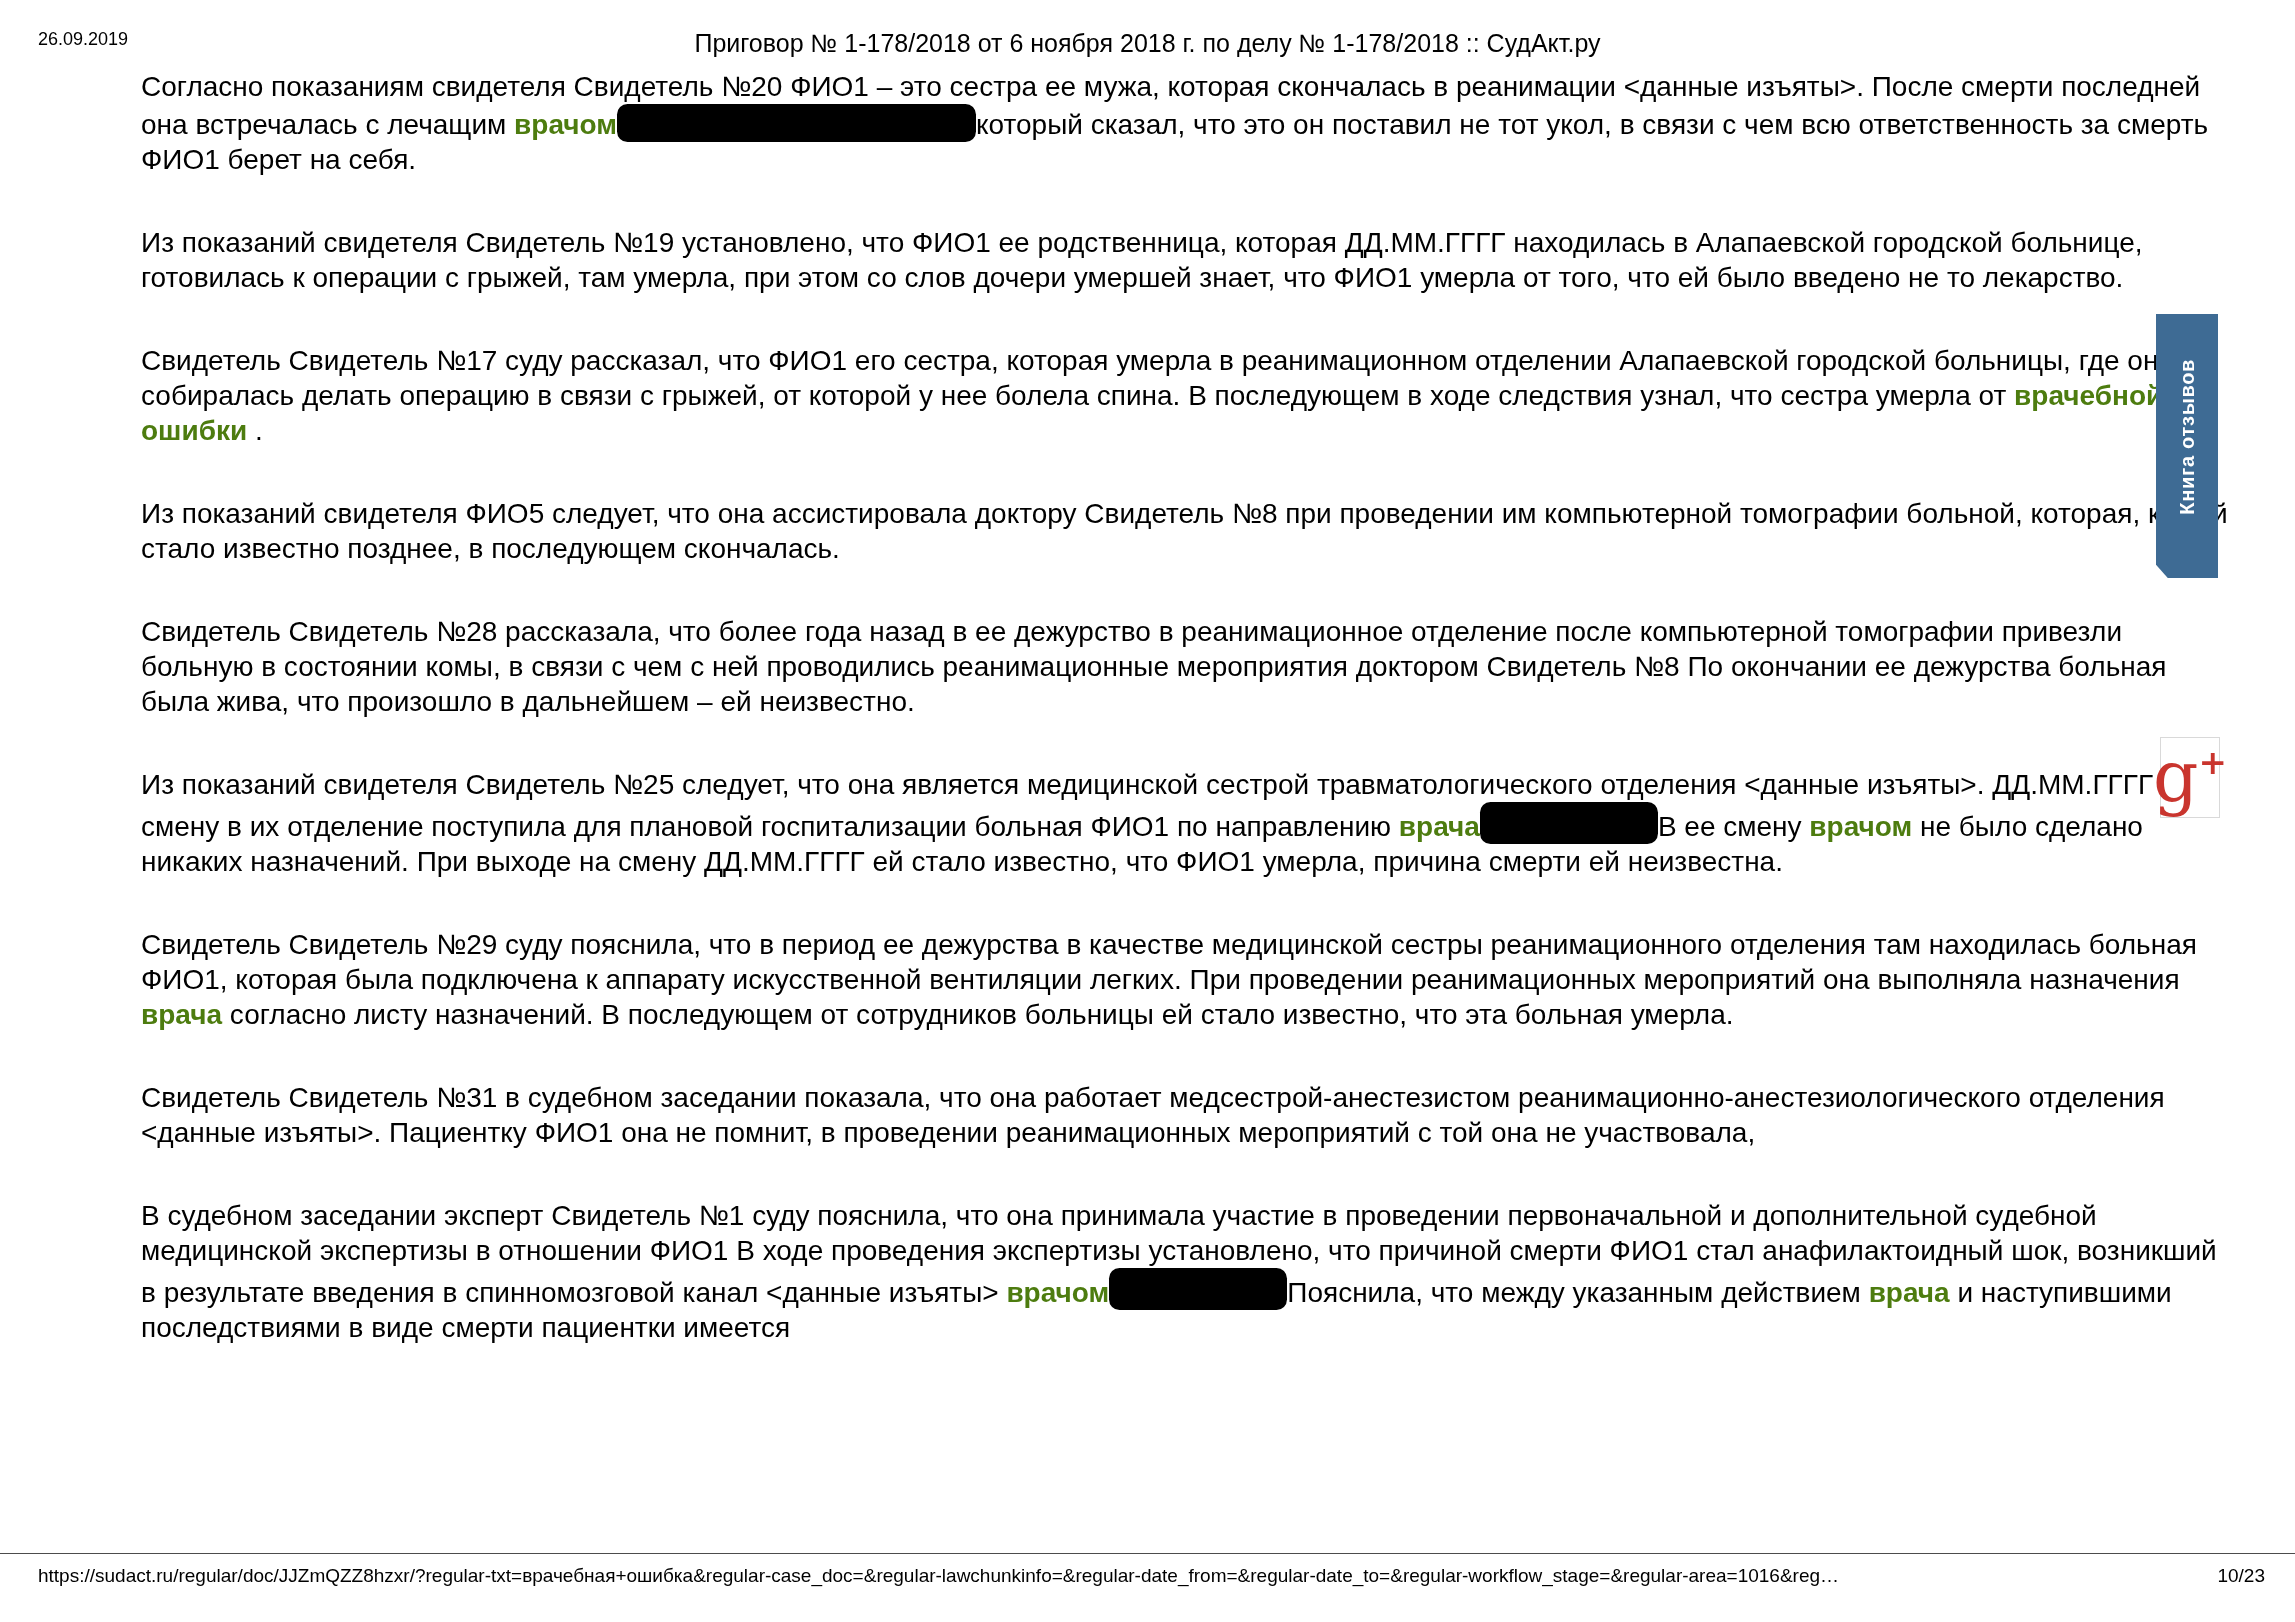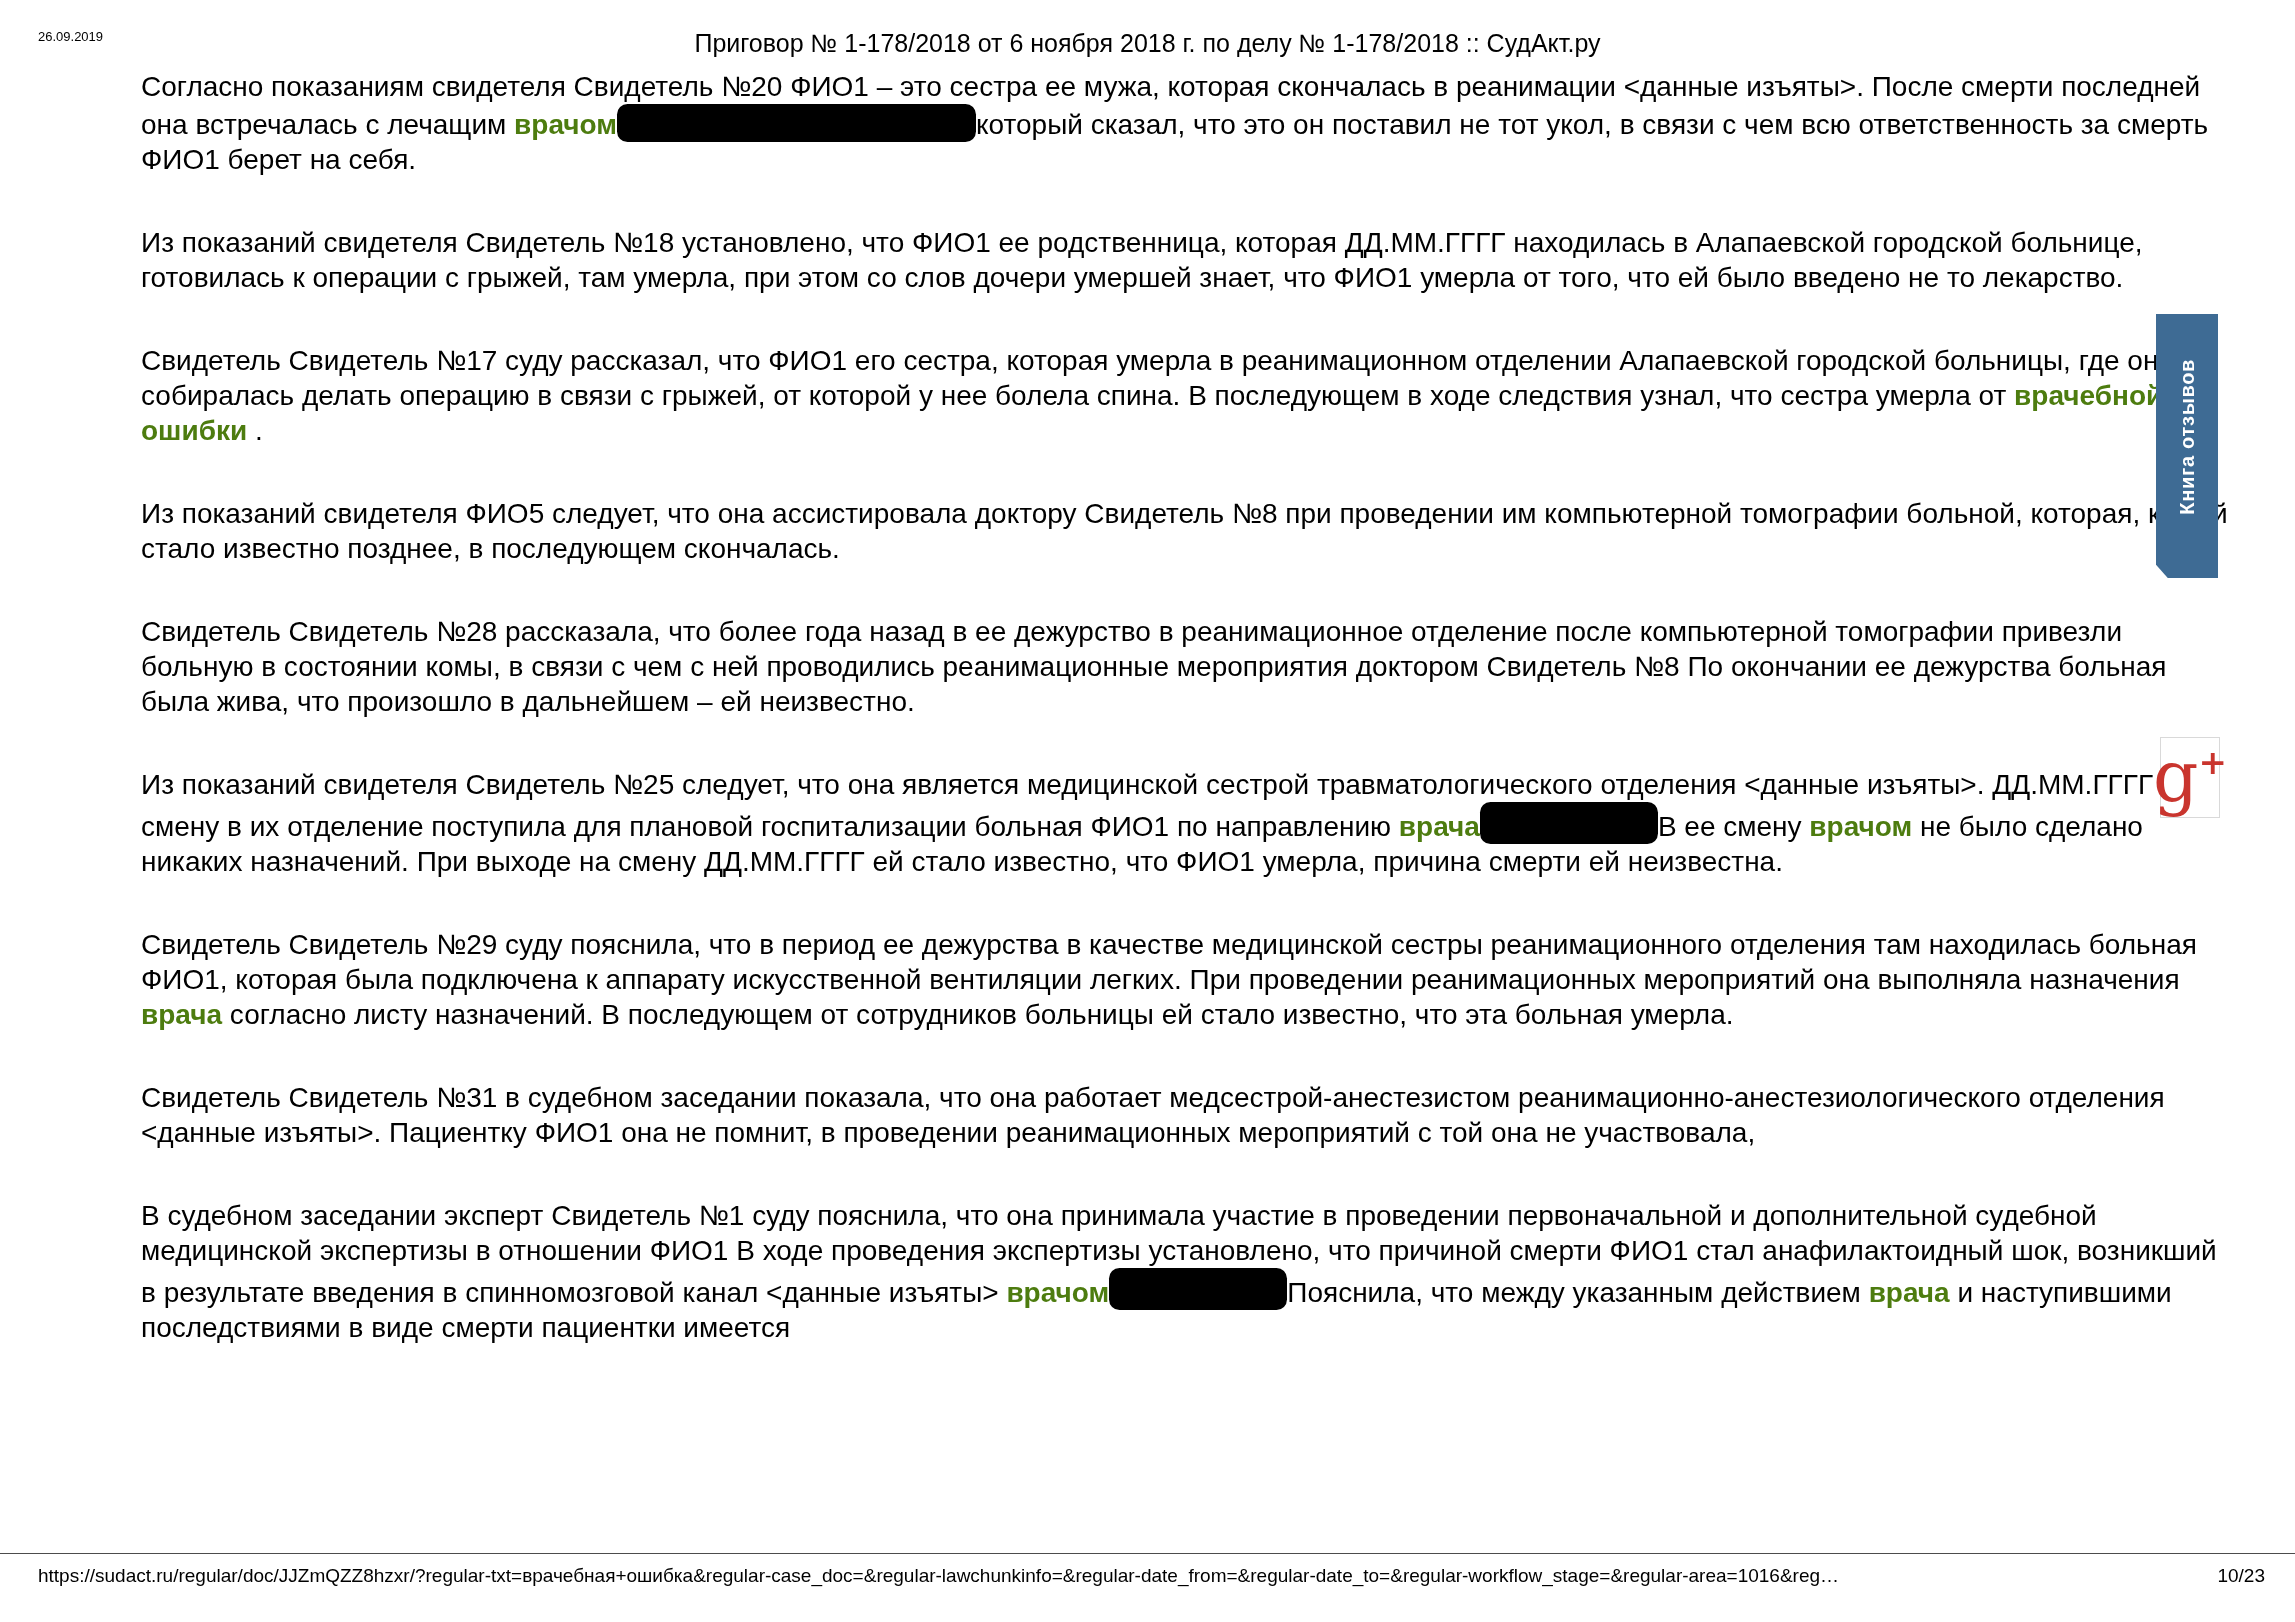--- a/index.html
+++ b/index.html
@@ -10,21 +10,21 @@
     position: relative;
     font-family: "Liberation Sans", sans-serif;
     color: #000;
     overflow: hidden;
   }
 
   
   .header-date {
     position: absolute;
     top: 29px; left: 38px;
-    font-size: 13px;
+    font-size: 18px;
     white-space: nowrap;
   }
   .header-title {
     position: absolute;
     top: 29px; left: 0;
     width: 100%;
     text-align: center;
     font-size: 25px;
     white-space: nowrap;
   }
@@ -125,21 +125,21 @@
   .footer-page { white-space: nowrap; }
 </style>
 </head>
 <body>
 
 <div class="header-date">26.09.2019</div>
 <div class="header-title">Приговор № 1-178/2018 от 6 ноября 2018 г. по делу № 1-178/2018 :: СудАкт.ру</div>
 
 <div class="doc">
     <p class="para"><span>Согласно показаниям свидетеля Свидетель №20 ФИО1 – это сестра ее мужа, которая скончалась в реанимации &lt;данные изъяты&gt;. После смерти последней она встречалась с лечащим </span><span class="kw">врачом</span><span class="redaction" style="width: 359px; height: 38px; background: rgb(0, 0, 0);"></span><span>который сказал, что это он поставил не тот укол, в связи с чем всю ответственность за смерть ФИО1 берет на себя.</span></p>
-    <p class="para"><span>Из показаний свидетеля Свидетель №18 установлено, что ФИО1 ее родственница, которая ДД.ММ.ГГГГ находилась в Алапаевской городской больнице, готовилась к операции с грыжей, там умерла, при этом со слов дочери умершей знает, что ФИО1 умерла от того, что ей было введено не то лекарство.</span></p>
+    <p class="para"><span>Из показаний свидетеля Свидетель №19 установлено, что ФИО1 ее родственница, которая ДД.ММ.ГГГГ находилась в Алапаевской городской больнице, готовилась к операции с грыжей, там умерла, при этом со слов дочери умершей знает, что ФИО1 умерла от того, что ей было введено не то лекарство.</span></p>
     <p class="para"><span>Свидетель Свидетель №17 суду рассказал, что ФИО1 его сестра, которая умерла в реанимационном отделении Алапаевской городской больницы, где она собиралась делать операцию в связи с грыжей, от которой у нее болела спина. В последующем в ходе следствия узнал, что сестра умерла от </span><span class="kw">врачебной ошибки</span><span> .</span></p>
     <p class="para"><span>Из показаний свидетеля ФИО5 следует, что она ассистировала доктору Свидетель №8 при проведении им компьютерной томографии больной, которая, как ей стало известно позднее, в последующем скончалась.</span></p>
     <p class="para"><span>Свидетель Свидетель №28 рассказала, что более года назад в ее дежурство в реанимационное отделение после компьютерной томографии привезли больную в состоянии комы, в связи с чем с ней проводились реанимационные мероприятия доктором Свидетель №8 По окончании ее дежурства больная была жива, что произошло в дальнейшем – ей неизвестно.</span></p>
     <p class="para"><span>Из показаний свидетеля Свидетель №25 следует, что она является медицинской сестрой травматологического отделения &lt;данные изъяты&gt;. ДД.ММ.ГГГГ в ее смену в их отделение поступила для плановой госпитализации больная ФИО1 по направлению </span><span class="kw">врача</span><span class="redaction" style="width: 178px; height: 42px; background: rgb(0, 0, 0);"></span><span>В ее смену </span><span class="kw">врачом</span><span> не было сделано никаких назначений. При выходе на смену ДД.ММ.ГГГГ ей стало известно, что ФИО1 умерла, причина смерти ей неизвестна.</span></p>
     <p class="para"><span>Свидетель Свидетель №29 суду пояснила, что в период ее дежурства в качестве медицинской сестры реанимационного отделения там находилась больная ФИО1, которая была подключена к аппарату искусственной вентиляции легких. При проведении реанимационных мероприятий она выполняла назначения </span><span class="kw">врача</span><span> согласно листу назначений. В последующем от сотрудников больницы ей стало известно, что эта больная умерла.</span></p>
     <p class="para"><span>Свидетель Свидетель №31 в судебном заседании показала, что она работает медсестрой-анестезистом реанимационно-анестезиологического отделения &lt;данные изъяты&gt;. Пациентку ФИО1 она не помнит, в проведении реанимационных мероприятий с той она не участвовала,</span></p>
     <p class="para"><span>В судебном заседании эксперт Свидетель №1 суду пояснила, что она принимала участие в проведении первоначальной и дополнительной судебной медицинской экспертизы в отношении ФИО1 В ходе проведения экспертизы установлено, что причиной смерти ФИО1 стал анафилактоидный шок, возникший в результате введения в спинномозговой канал &lt;данные изъяты&gt; </span><span class="kw">врачом</span><span class="redaction" style="width: 178px; height: 42px; background: rgb(0, 0, 0);"></span><span>Пояснила, что между указанным действием </span><span class="kw">врача</span><span> и наступившими последствиями в виде смерти пациентки имеется</span></p>
   </div>
 
 <div class="ribbon" style="background: rgb(62, 107, 148);">

